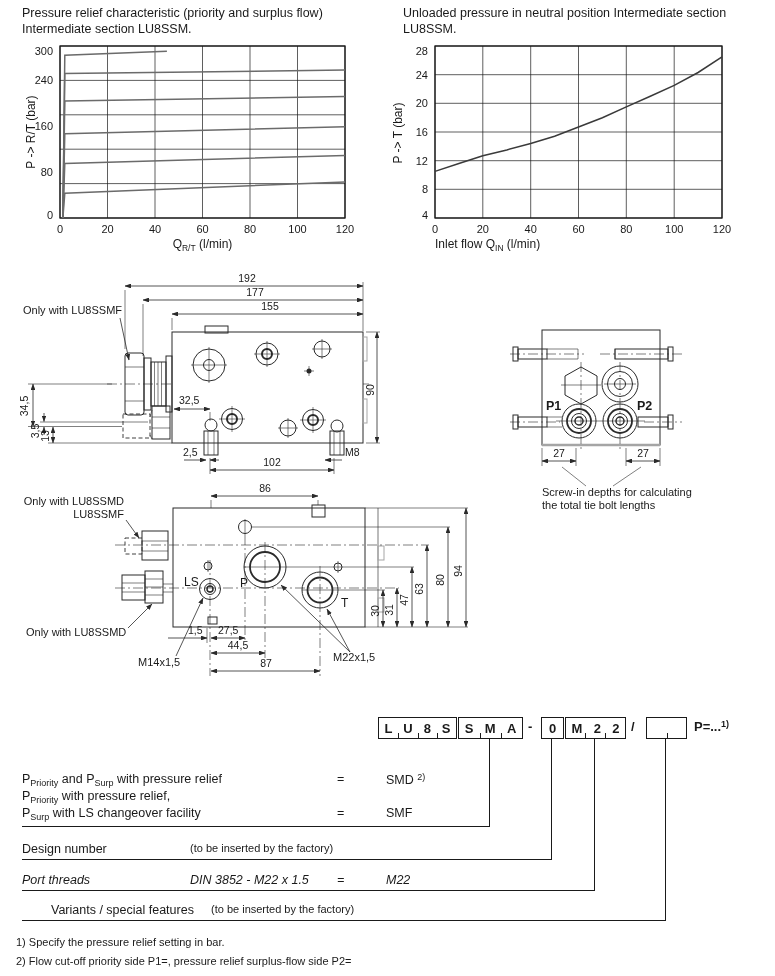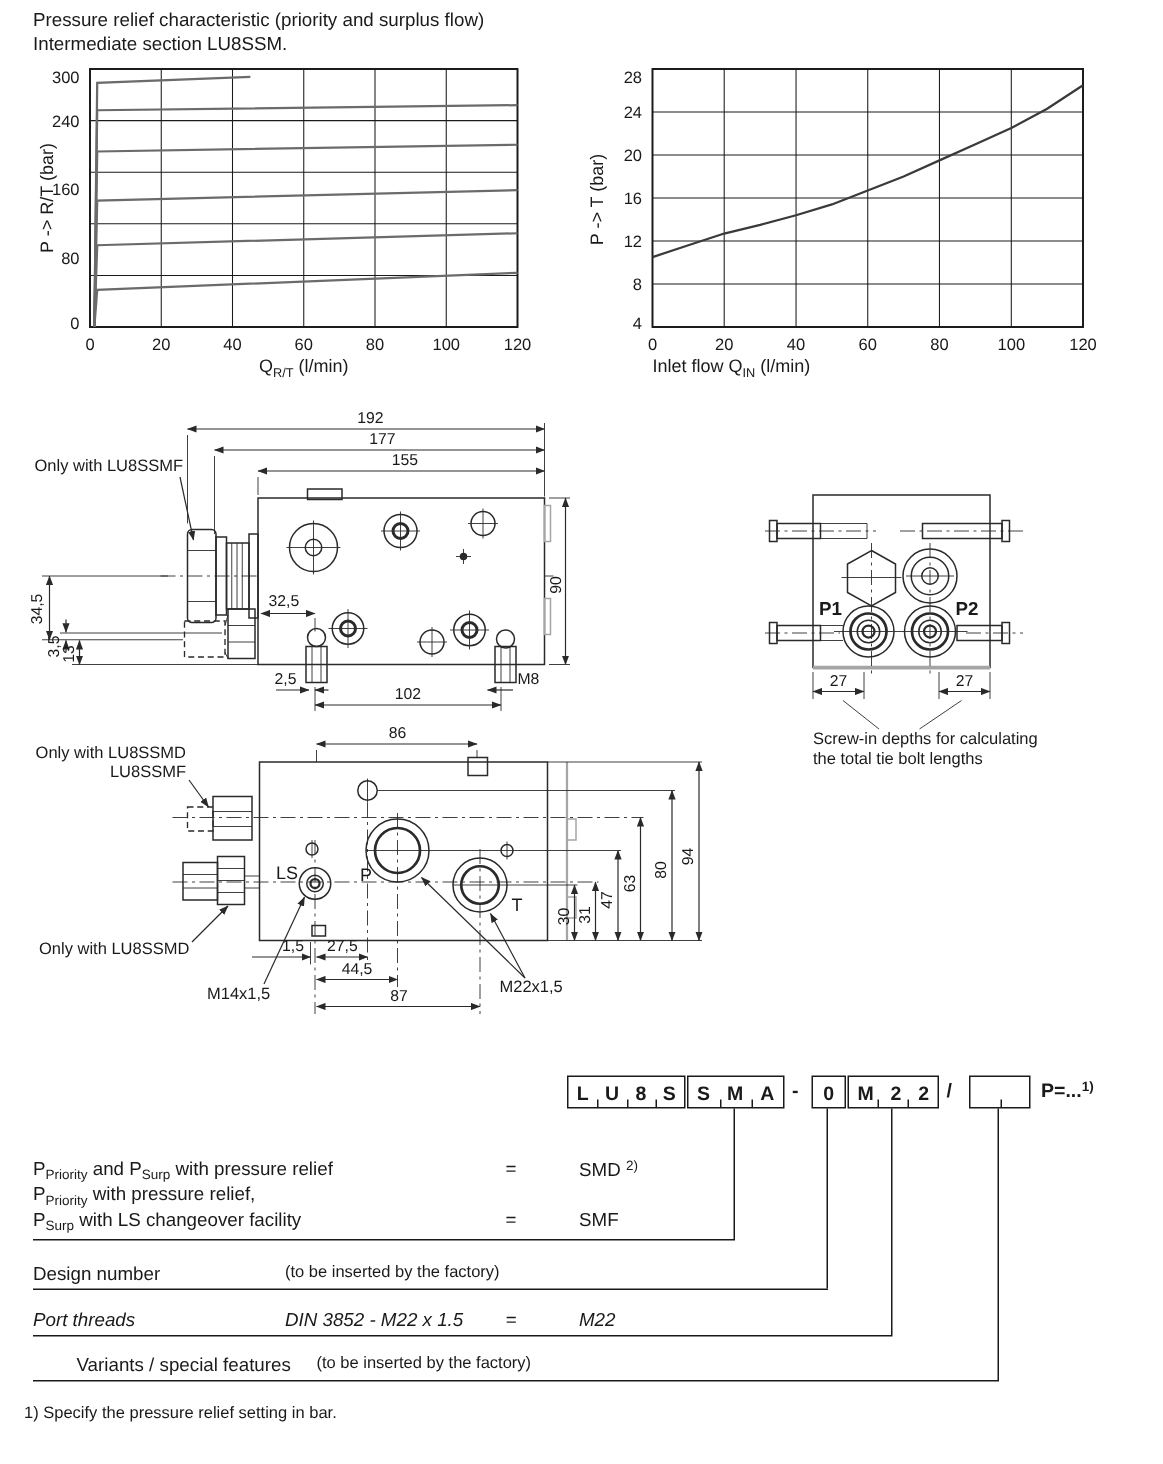--- a/index.html
+++ b/index.html
@@ -49,20 +49,22 @@
 </head>
 <body>
 
 <div id="page">
 
   <div class="abs chart-title" style="left:22px;top:5px;">
     <div>Pressure relief characteristic (priority and surplus flow)</div>
     <div>Intermediate section LU8SSM.</div>
   </div>
   <div class="abs chart-title" style="left:403px;top:5px;">
+    <div>Unloaded pressure in neutral position Intermediate section</div>
+    <div>LU8SSM.</div>
   </div>
 
   <svg id="chart1" style="left:12px;top:40px;" width="352" height="215" viewBox="0 0 352 215">
       <line x1="48" y1="178.0" x2="333" y2="178.0" class="cgrid"></line>
       <line x1="48" y1="143.6" x2="333" y2="143.6" class="cgrid"></line>
       <line x1="48" y1="109.2" x2="333" y2="109.2" class="cgrid"></line>
       <line x1="48" y1="74.8" x2="333" y2="74.8" class="cgrid"></line>
       <line x1="48" y1="40.4" x2="333" y2="40.4" class="cgrid"></line>
       <line x1="48" y1="6.0" x2="333" y2="6.0" class="cgrid"></line>
       <line x1="48.0" y1="6" x2="48.0" y2="178" class="cgrid"></line>
@@ -461,14 +463,15 @@
     <span class="c2s">DIN 3852 - M22 x 1.5</span>
     <span class="ceq">=</span>
     <span class="cval">M22</span>
   </div>
   <div class="orow" style="top:903px;margin-left:29px;">
     <span class="c1">Variants / special features</span>
     <span class="c2b">(to be inserted by the factory)</span>
   </div>
 
   <div class="footnote" style="top:936px;">1) Specify the pressure relief setting in bar.</div>
+  <div class="footnote" style="top:955px;">2) Flow cut-off priority side P1=, pressure relief surplus-flow side P2=</div>
 
 </div>
 
 </body></html>

